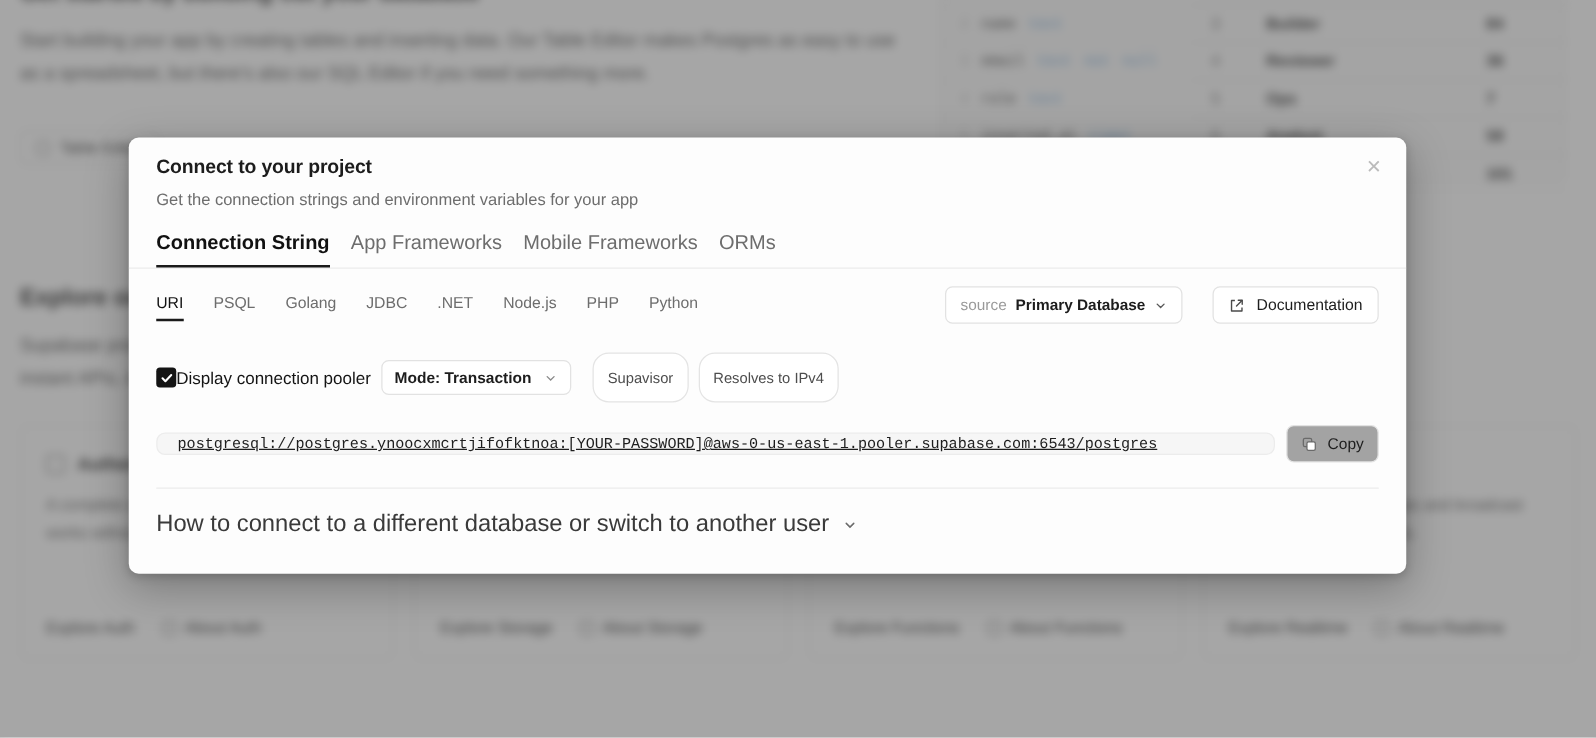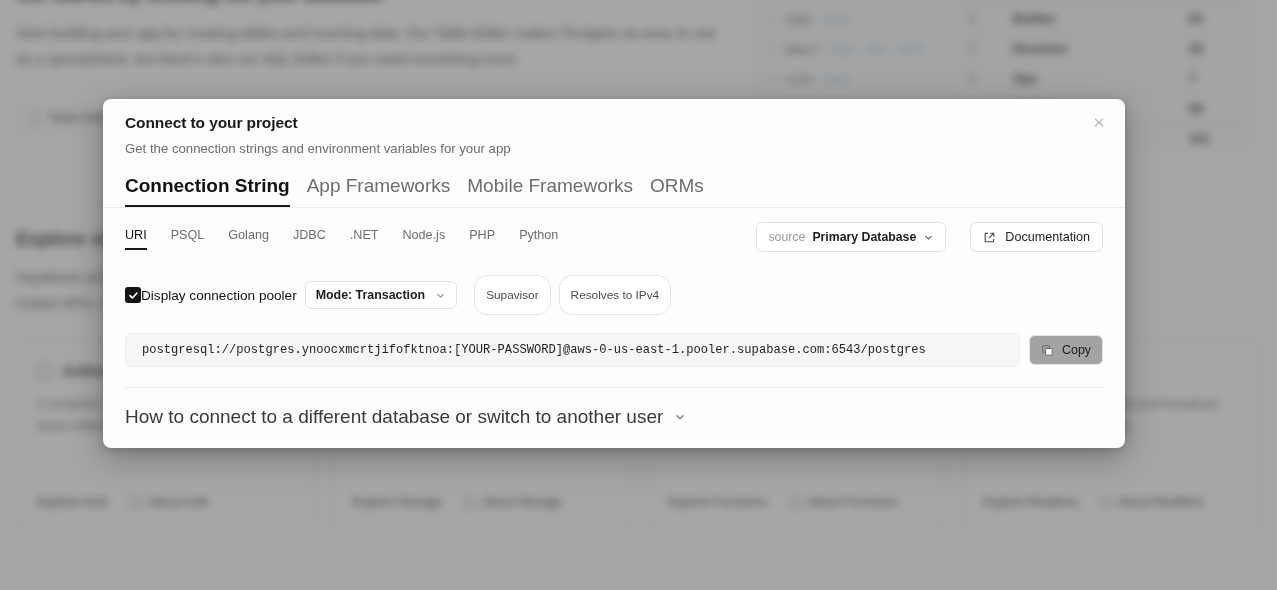--- a/index.html
+++ b/index.html
@@ -91,21 +91,21 @@
 
   
   #overlay {
     position: absolute; inset: 0;
     background: rgba(85,85,85,0.52);
   }
 
   
   #modal {
     position: absolute;
-    left: 103px; top: 99px; width: 1022px; height: 349px;
+    left: 103px; top: 110px; width: 1022px; height: 349px;
     background: #fdfdfd;
     border-radius: 8px;
     box-shadow: 0 10px 34px rgba(0,0,0,0.28), 0 2px 8px rgba(0,0,0,0.16);
     overflow: hidden;
   }
 
   .modal-head { padding: 15px 22px 0 22px; position: relative; }
   .modal-title { font-size: 15.5px; font-weight: bold; color: #1c1c1c; letter-spacing: -.1px; }
   .modal-sub { margin-top: 9px; font-size: 13.2px; color: #6d6d6d; }
 
@@ -117,21 +117,21 @@
     cursor: pointer; background: none; border: none;
     font-family: "Liberation Sans", sans-serif;
   }
 
   .tabs-main {
     margin-top: 19px; padding: 0 22px;
     display: flex; gap: 0;
     border-bottom: 1px solid #ececec;
   }
   .tab-main {
-    font-size: 19px; color: #6d6d6d;
+    font-size: 16px; color: #6d6d6d;
     padding: 0 0 8px 0; margin-right: 17px;
     border-bottom: 2px solid transparent;
     cursor: pointer; white-space: nowrap;
   }
   .tab-main.active { color: #111; font-weight: bold; border-bottom-color: #1a1a1a; }
 
   .tabs-sub-row {
     display: flex; align-items: center; justify-content: space-between;
     padding: 14px 22px 0 22px;
   }
@@ -182,25 +182,25 @@
     font-size: 11.8px; color: #4d4d4d;
   }
   .pill.sp { margin-left: 17px; }
   .pill.rs { margin-left: 8px; }
 
   .conn-row {
     display: flex; align-items: center;
     padding: 18px 22px 0 22px;
   }
   .conn-field {
-    flex: 1; height: 34px;
+    flex: 1; height: 18px;
     background: #f6f6f6; border: 1px solid #ececec; border-radius: 7px;
     display: flex; align-items: center; padding: 0 16px;
     font-family: "Liberation Mono", monospace; font-size: 12.1px; color: #1e1e1e;
-    overflow: hidden; white-space: nowrap;
+    overflow: hidden; white-space: nowrap; text-decoration: underline;
   }
   .copy-btn {
     margin-left: 9px; height: 30px; padding: 0 11px;
     border: 1px solid #e2e2e2; border-radius: 6px; background: #a3a3a3;
     display: flex; align-items: center; gap: 8px; cursor: pointer;
     font-size: 12.4px; color: #1d1d1d;
   }
 
   .divider { margin: 20px 22px 0 22px; height: 1px; background: #ececec; }
 

